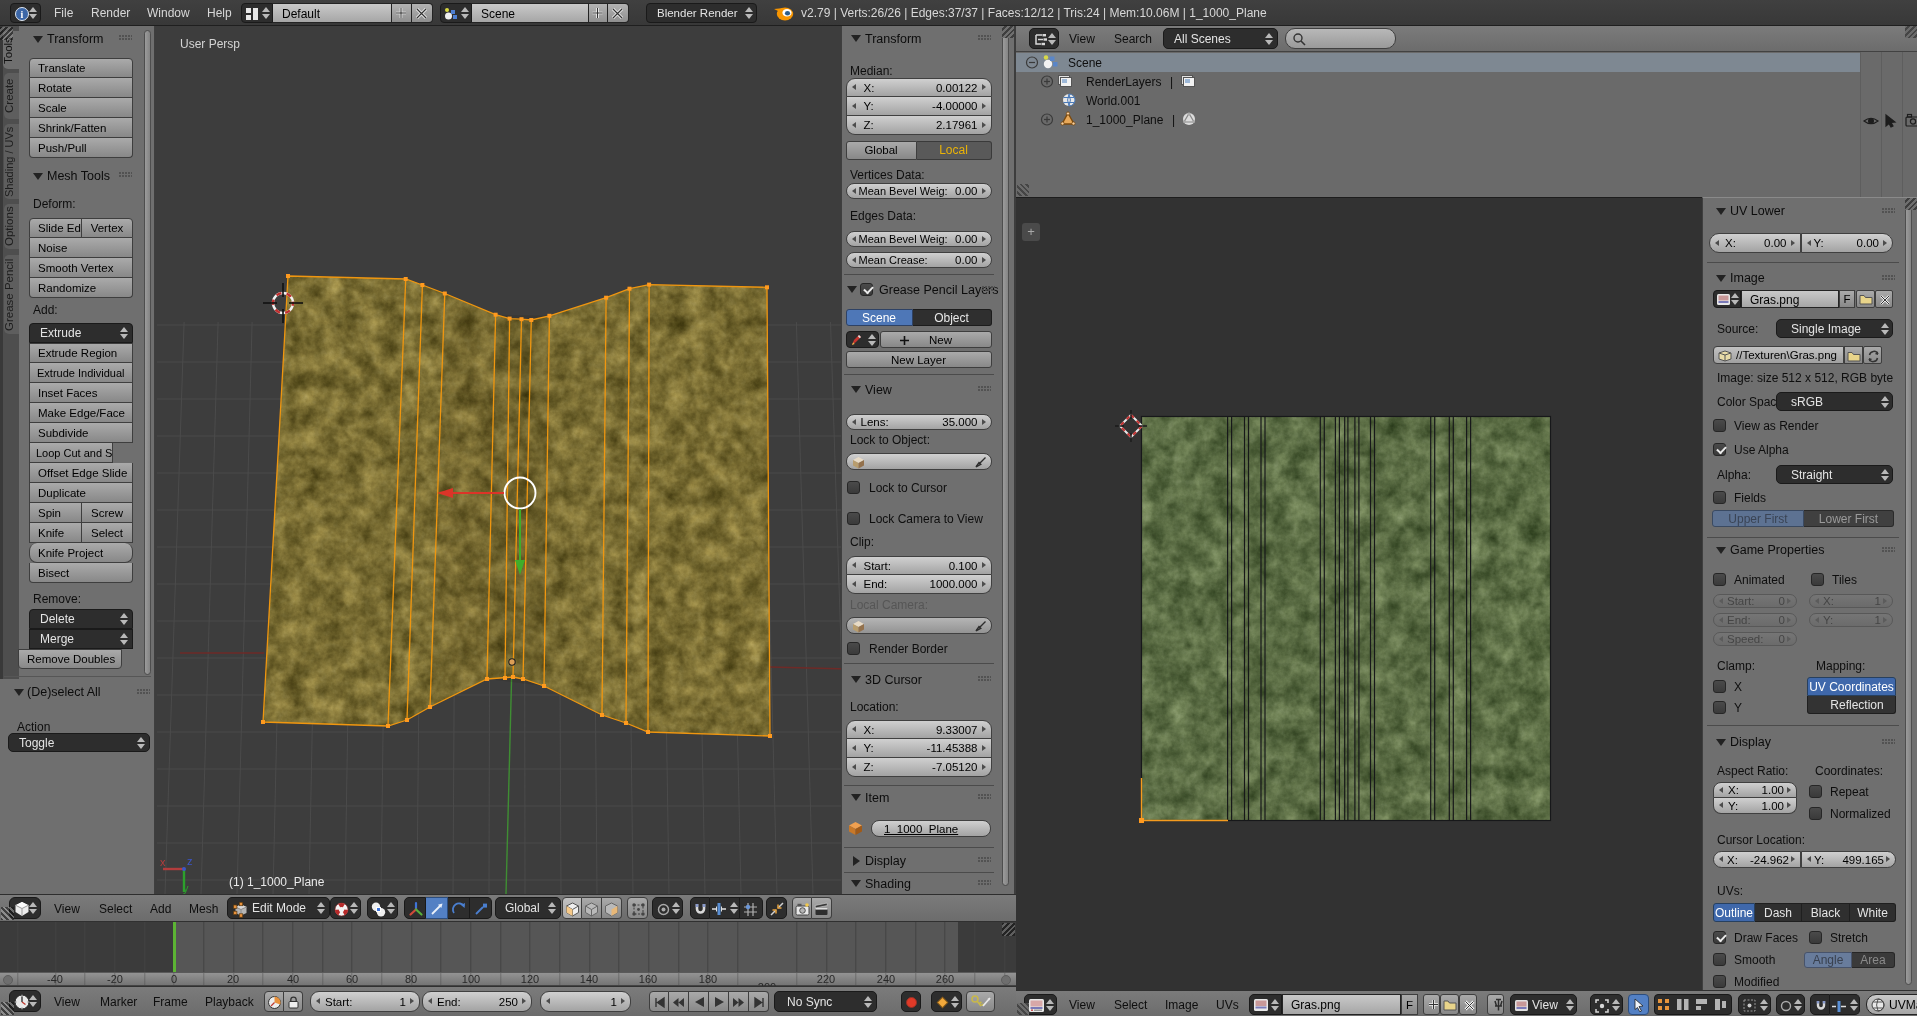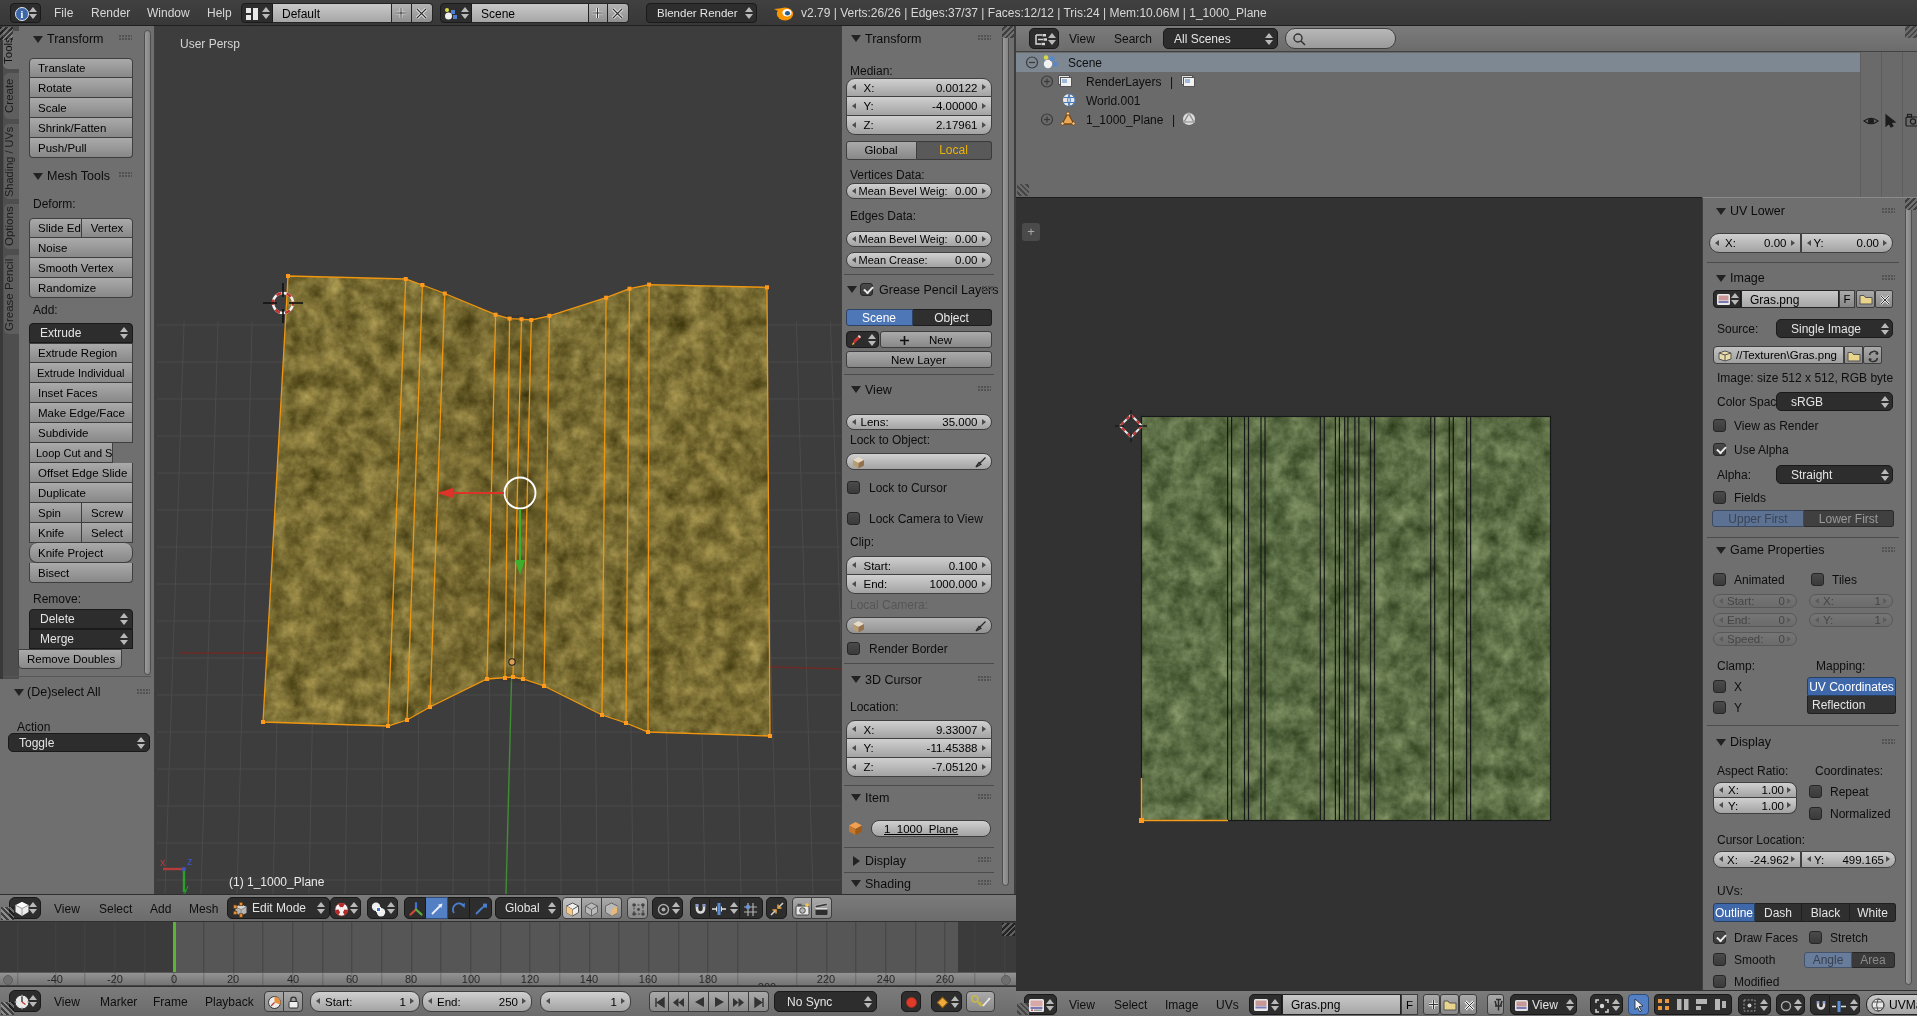--- a/index.html
+++ b/index.html
@@ -1269,21 +1269,21 @@
   <div class="lbl" style="left:14px;top:461px">Clamp:</div>
   <div class="lbl" style="left:113px;top:461px">Mapping:</div>
   <div class="chk" style="left:10px;top:482px"></div>
     <div class="lbl" style="left:31px;top:482px">X</div>
   <div class="chk" style="left:10px;top:503px"></div>
     <div class="lbl" style="left:31px;top:503px">Y</div>
   <div class="ab" style="left:104px;top:479px;width:89px;height:19px;background:#3f68ab;border:1px solid #27405f;border-radius:3px 3px 0 0;font-size:12px;color:#fff">
       <span style="position:absolute;left:0;right:0;top:50%;transform:translateY(-50%);text-align:center">UV Coordinates</span>
     </div>
   <div class="ab" style="left:104px;top:498px;width:89px;height:18px;background:#333333;border:1px solid #1f1f1f;border-top:none;border-radius:0 0 3px 3px;font-size:12px;color:#e4e4e4">
-      <span style="position:absolute;left:4px;right:0;top:50%;transform:translateY(-50%);">Reflection</span>
+      <span style="position:absolute;left:11px;right:0;top:50%;transform:translateY(-50%);text-align:center">Reflection</span>
     </div>
   <div class="sep" style="left:4px;top:527px;width:192px"></div>
 
   <div class="trid" style="left:13px;top:541px"></div>
     <div class="hdr" style="left:27px;top:537px">Display</div>
     <div class="grip" style="left:179px;top:541px"></div>
   <div class="lbl" style="left:14px;top:566px">Aspect Ratio:</div>
   <div class="lbl" style="left:112px;top:566px">Coordinates:</div>
   <div class="pill" style="left:10px;top:584px;width:84px;height:16px;border-radius:8px 8px 0 0">
       <span class="al"></span>

